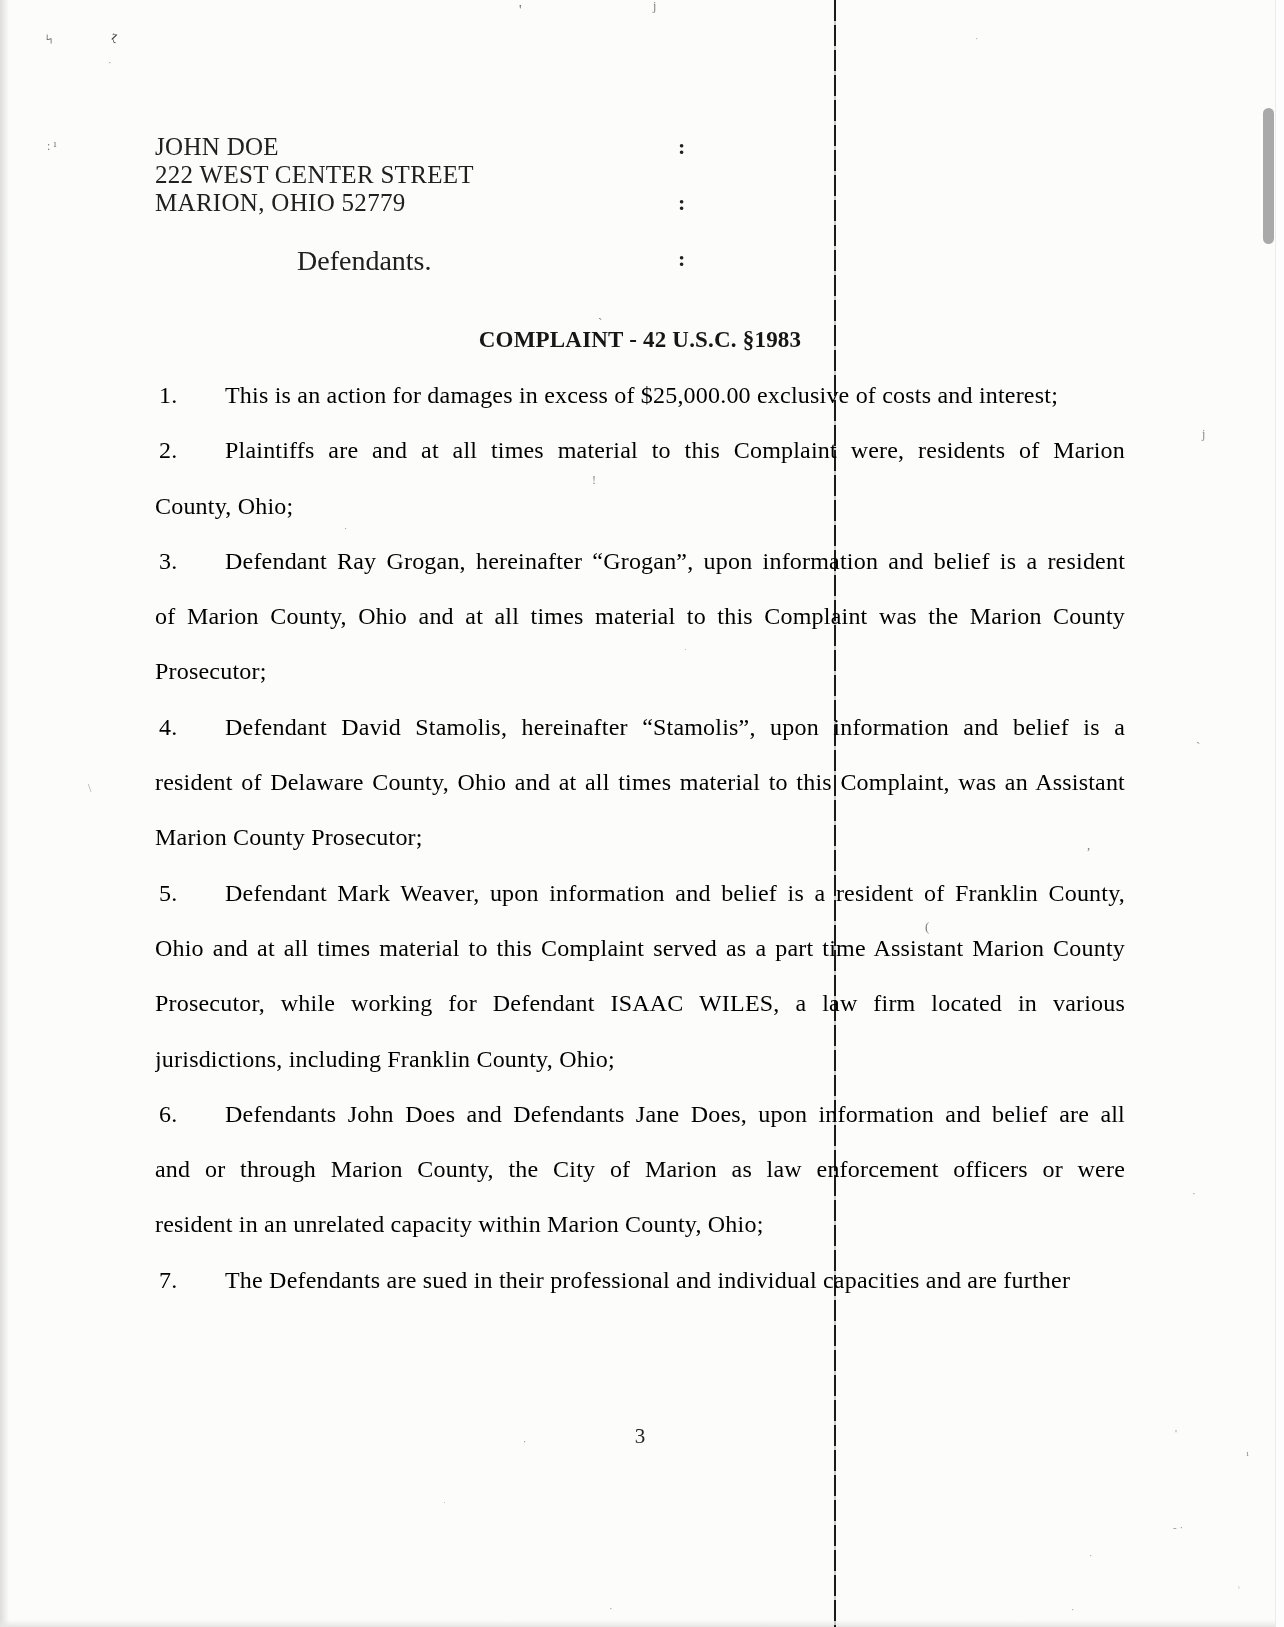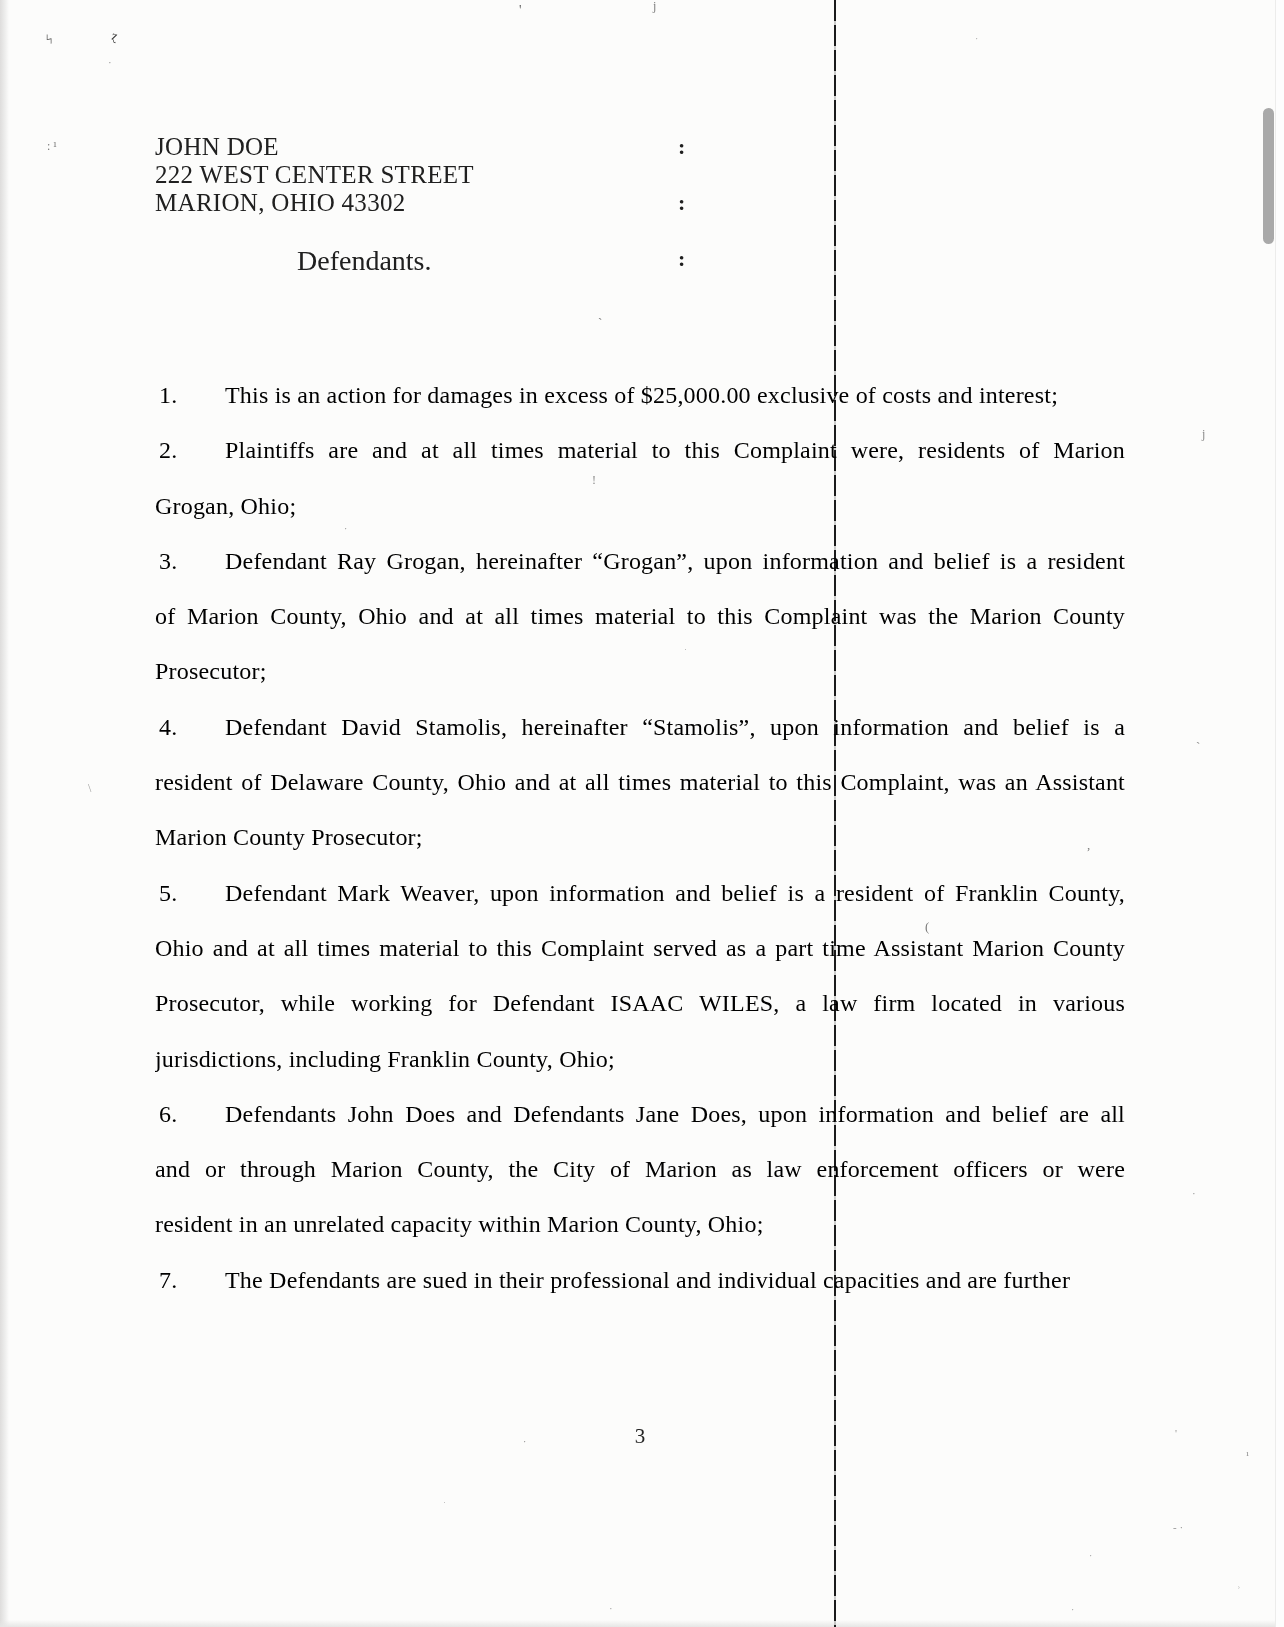--- a/index.html
+++ b/index.html
@@ -97,34 +97,35 @@
 
   <div class="left-edge"></div>
   <div class="bottom-edge"></div>
   <div class="right-gutter"></div>
   <div class="scroll-thumb"></div>
 
   <div class="scan-line"></div>
 
   <div class="caption-line cap-1">JOHN DOE</div>
   <div class="caption-line cap-2">222 WEST CENTER STREET</div>
-  <div class="caption-line cap-3">MARION, OHIO 43302</div>
+  <div class="caption-line cap-3">MARION, OHIO 52779</div>
   <div class="role-label">Defendants.</div>
   <div class="colon colon-1">:</div>
   <div class="colon colon-2">:</div>
   <div class="colon colon-3">:</div>
 
+  <div class="doc-title">COMPLAINT - 42 U.S.C. §1983</div>
 
   <div class="bodytext" id="paragraphs">
       <div>
         <div class="pline last"><span class="pnum">1.</span>This is an action for damages in excess of $25,000.00 exclusive of costs and interest;</div>
       </div>
       <div>
         <div class="pline"><span class="pnum">2.</span>Plaintiffs are and at all times material to this Complaint were, residents of Marion</div>
-        <div class="pline last">Grogan, Ohio;</div>
+        <div class="pline last">County, Ohio;</div>
       </div>
       <div>
         <div class="pline"><span class="pnum">3.</span>Defendant Ray Grogan, hereinafter “Grogan”, upon information and belief is a resident</div>
         <div class="pline">of Marion County, Ohio and at all times material to this Complaint was the Marion County</div>
         <div class="pline last">Prosecutor;</div>
       </div>
       <div>
         <div class="pline"><span class="pnum">4.</span>Defendant David Stamolis, hereinafter “Stamolis”, upon information and belief is a</div>
         <div class="pline">resident of Delaware County, Ohio and at all times material to this Complaint, was an Assistant</div>
         <div class="pline last">Marion County Prosecutor;</div>

